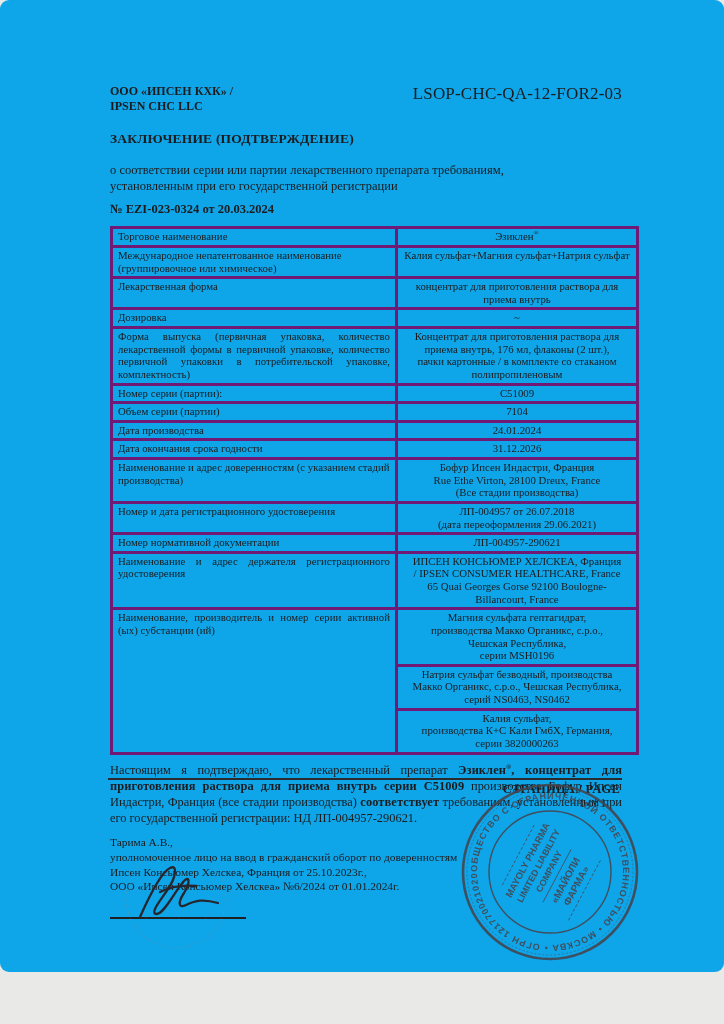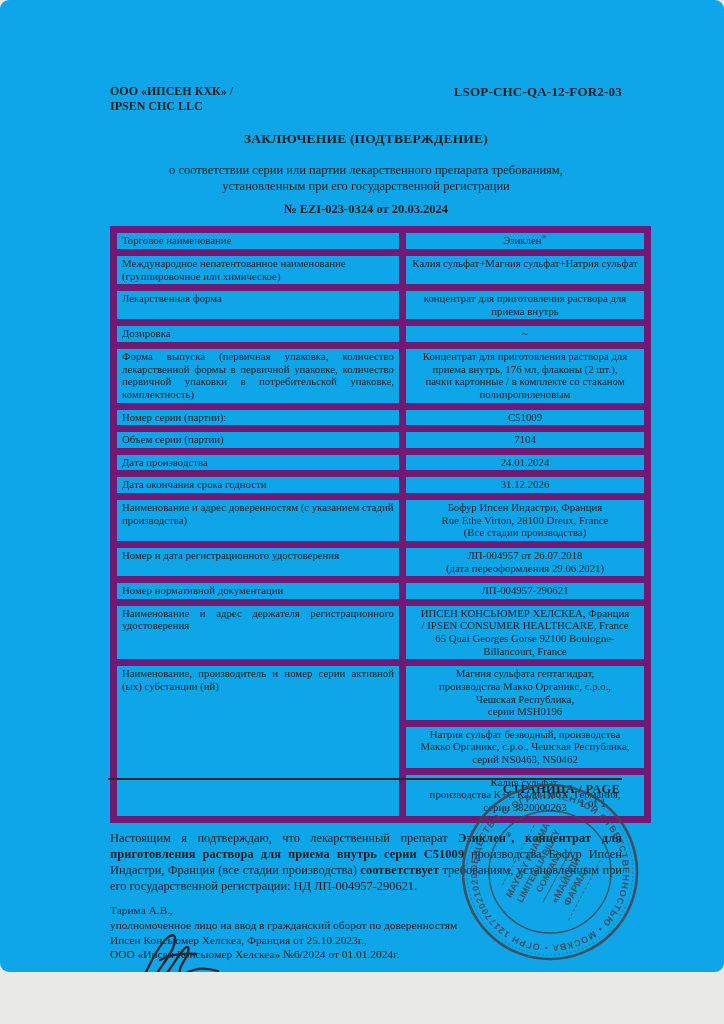--- a/index.html
+++ b/index.html
@@ -18,35 +18,35 @@
     border-radius:9px;
   }
   .content{
     position:absolute;
     left:110px;top:84px;
     width:512px;
   }
   
   .hdr{display:flex;justify-content:space-between;align-items:flex-start;}
   .hdr-left{font-weight:bold;font-size:12px;line-height:1.25;}
-  .hdr-right{font-weight:bold;font-size:13px;letter-spacing:.2px;}
-  
-  .title-block{margin-top:17px;text-align:center;}
+  .hdr-right{font-weight:normal;font-size:17px;letter-spacing:.2px;}
+  
+  .title-block{margin-top:17px;text-align:left;}
   .title-main{font-weight:bold;font-size:13.5px;letter-spacing:.2px;}
   .title-sub{font-size:12.5px;margin-top:16px;line-height:1.25;}
   .title-num{font-weight:bold;font-size:12.5px;margin-top:8px;}
   
   table.doc{
     border-collapse:collapse;
     width:512px;
     margin-top:9px;
     table-layout:fixed;
   }
   table.doc td{
-    border:7px solid #701a75;
+    border:3px solid #701a75;
     padding:1px 5px 2px 5px;
     font-size:10.8px;
     line-height:1.17;
     vertical-align:top;
   }
   td.lbl{width:272px;}
   td.lbl.just{text-align:justify;}
   td.val{
     width:228px;
     text-align:center;

